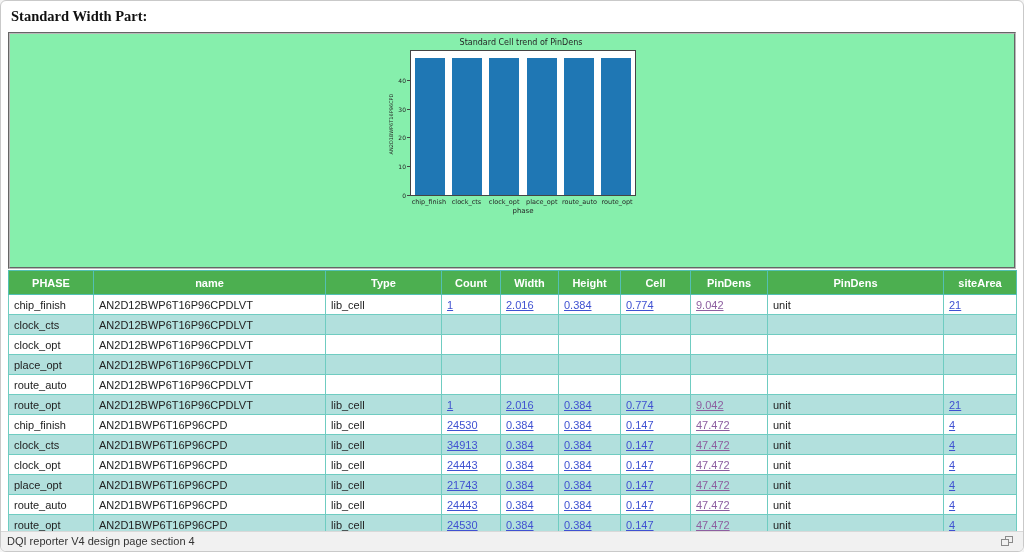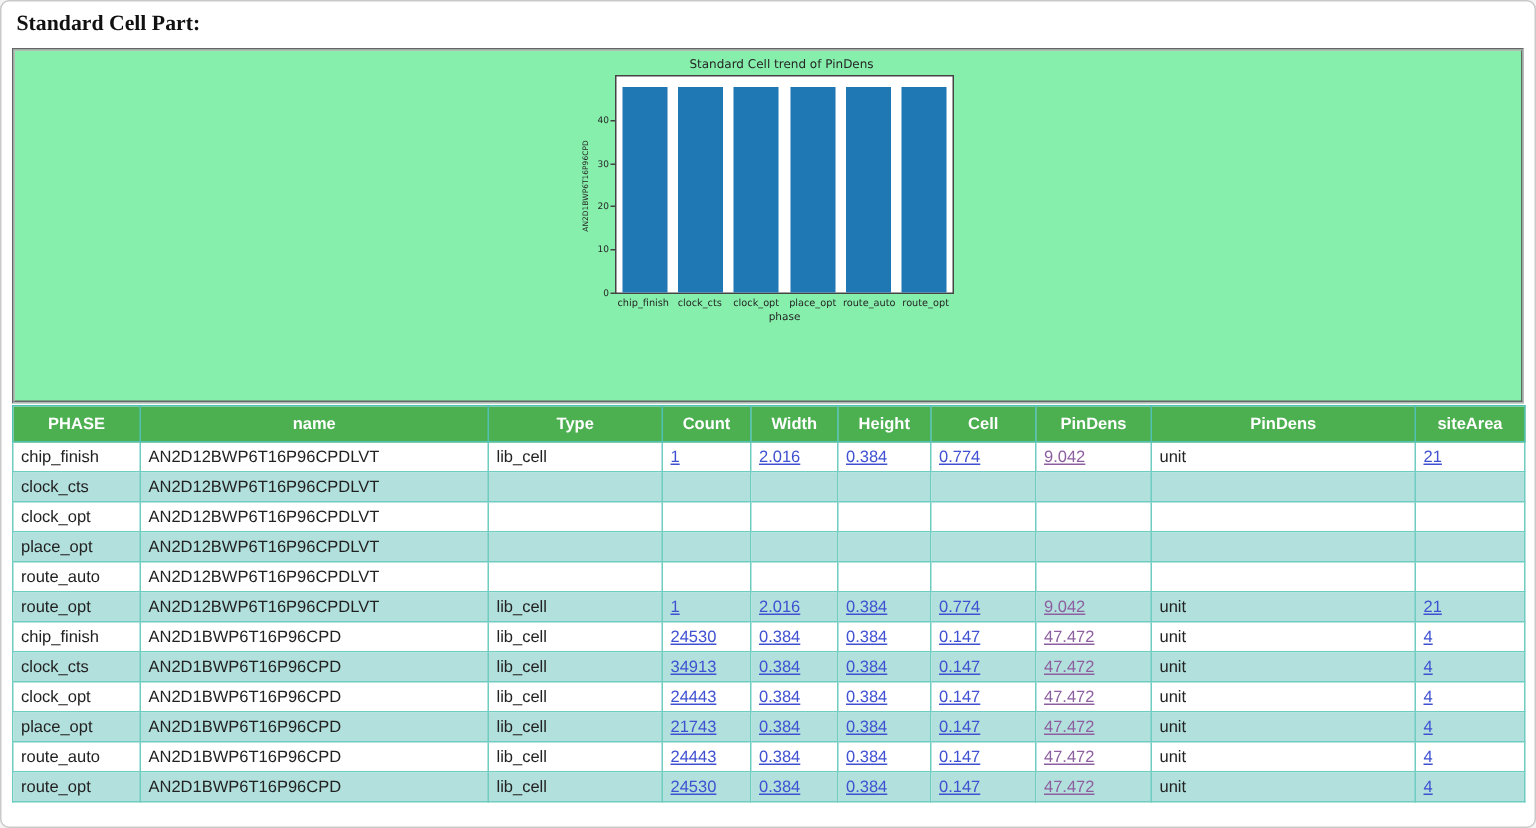--- a/index.html
+++ b/index.html
@@ -43,21 +43,21 @@
   .footer-text{position:absolute;left:6px;top:3px;font-size:11px;color:#333;}
   .resize-icon{position:absolute;right:10px;top:4px;width:12px;height:10px;}
   .resize-icon .sq-back{position:absolute;right:0;top:0;width:6px;height:5px;border:1px solid #8a8a8a;}
   .resize-icon .sq-front{position:absolute;left:0;bottom:0;width:6px;height:5px;border:1px solid #8a8a8a;background:#f1f1f1;}
 </style>
 </head>
 <body>
 
 <div class="page">
 
-  <div class="page-title">Standard Cell Part:</div>
+  <div class="page-title">Standard Width Part:</div>
 
   <div class="chart-panel">
     <div class="chart">
       <div class="chart-title">Standard Cell trend of PinDens</div>
       <div class="chart-body">
         <div class="ylab">
           <span>AN2D1BWP6T16P96CPD</span>
         </div>
         <div class="yaxis">
             <div class="ym" style="bottom: 0px;"></div>
@@ -262,14 +262,21 @@
             <td><a class="lnk">0.384</a></td>
             <td><a class="lnk">0.147</a></td>
             <td><a class="lnk visited">47.472</a></td>
             <td>unit</td>
             <td><a class="lnk">4</a></td>
           </tr>
         </tbody>
     </table>
   </div>
 
+  <div class="footer">
+    <div class="footer-text">DQI reporter V4 design page section 4</div>
+    <div class="resize-icon">
+      <div class="sq-back"></div>
+        <div class="sq-front"></div>
+    </div>
+  </div>
 
 </div>
 
 </body></html>

